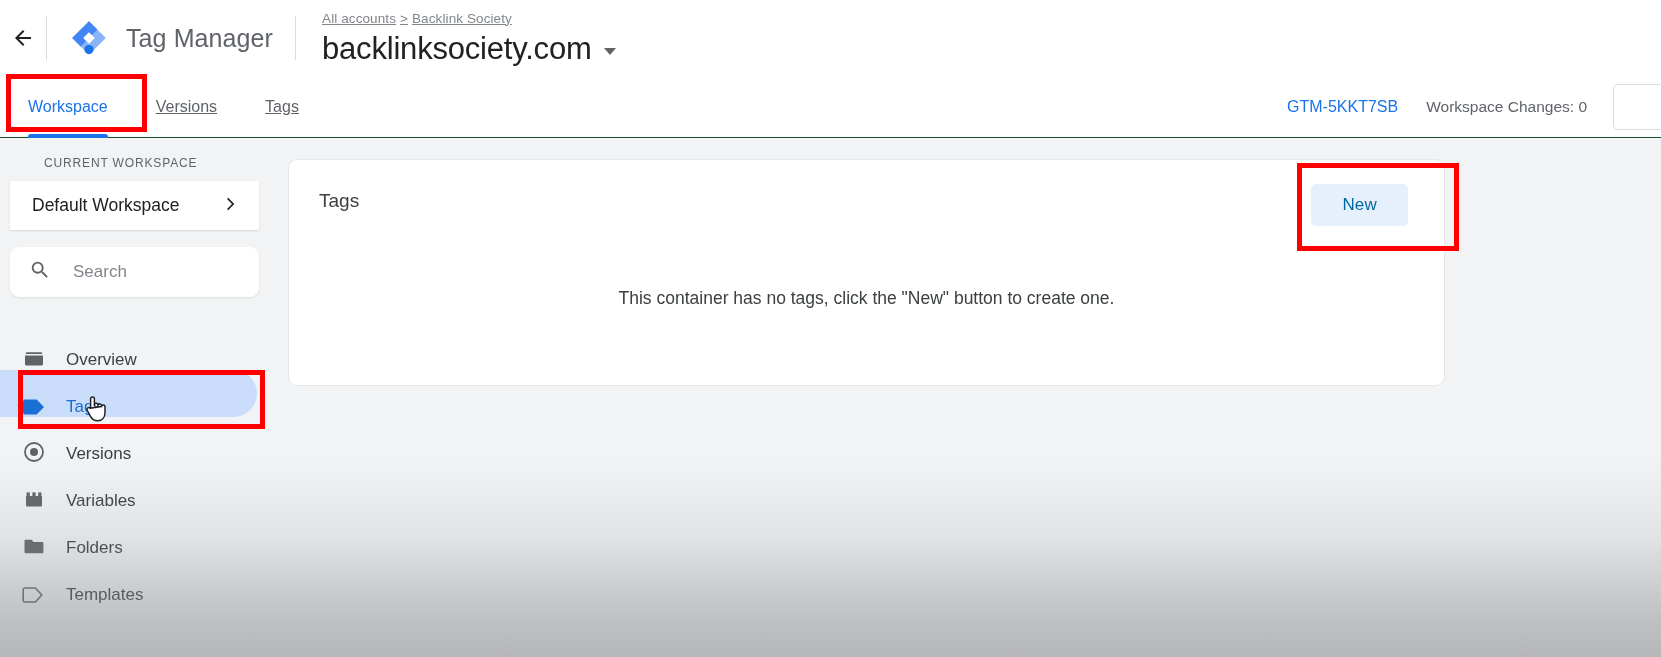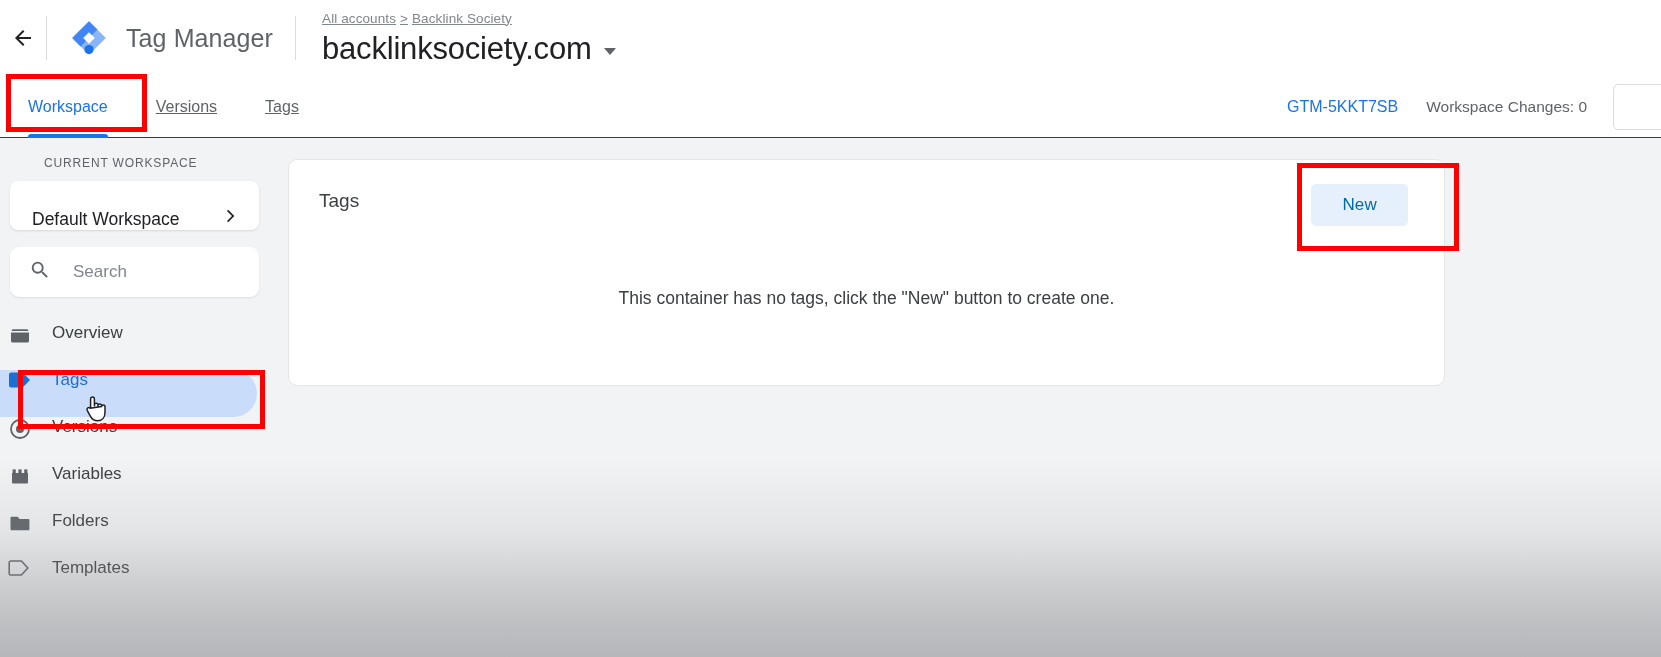--- a/index.html
+++ b/index.html
@@ -76,37 +76,37 @@
   
   .sidebar {
     position: absolute; left: 0; top: 138px; width: 269px; height: 519px;
     background: #f1f3f4; padding-top: 18px;
   }
   .ws-label {
     font-size: 12px; color: #5f6368; letter-spacing: .85px;
     padding-left: 44px; margin-bottom: 11px; font-weight: 400;
   }
   .ws-card {
-    margin: 0 10px; height: 49px; background: #fff; border-radius: 8px;
-    display: flex; align-items: flex-end; padding: 0 18px 0 22px;
+    margin: 0 10px; height: 49px; background: #fff; border-radius: 1px;
+    display: flex; align-items: center; padding: 0 18px 0 22px;
     box-shadow: 0 1px 2px rgba(60,64,67,.15); cursor: pointer;
   }
   .ws-card-name { font-size: 17.5px; color: #202124; font-weight: 500; flex: 1; }
   .chev-right { display: block; }
   .search-card {
     margin: 17px 10px 0 10px; height: 50px; background: #fff; border-radius: 9px;
     display: flex; align-items: center; padding-left: 19px;
     box-shadow: 0 1px 2px rgba(60,64,67,.12); cursor: text;
   }
   .search-placeholder { font-size: 17px; color: #80868b; margin-left: 22px; }
 
   .navlist { margin-top: 26px; }
   .navitem {
-    height: 47px; display: flex; align-items: flex-start;
-    padding-left: 8px; cursor: pointer; position: relative;
+    height: 47px; display: flex; align-items: flex-end;
+    padding-left: 22px; cursor: pointer; position: relative;
     border-radius: 0 24px 24px 0; margin-right: 12px;
   }
   .navitem .ico {
     width: 30px; display: flex; align-items: center; justify-content: flex-start;
   }
   .navitem .lbl { font-size: 17px; color: #3c4043; margin-left: 14px; }
   .navitem.selected { background: #c9ddfa; }
   .navitem.selected .lbl { color: #1a6fd4; font-weight: 400; }
 
   

